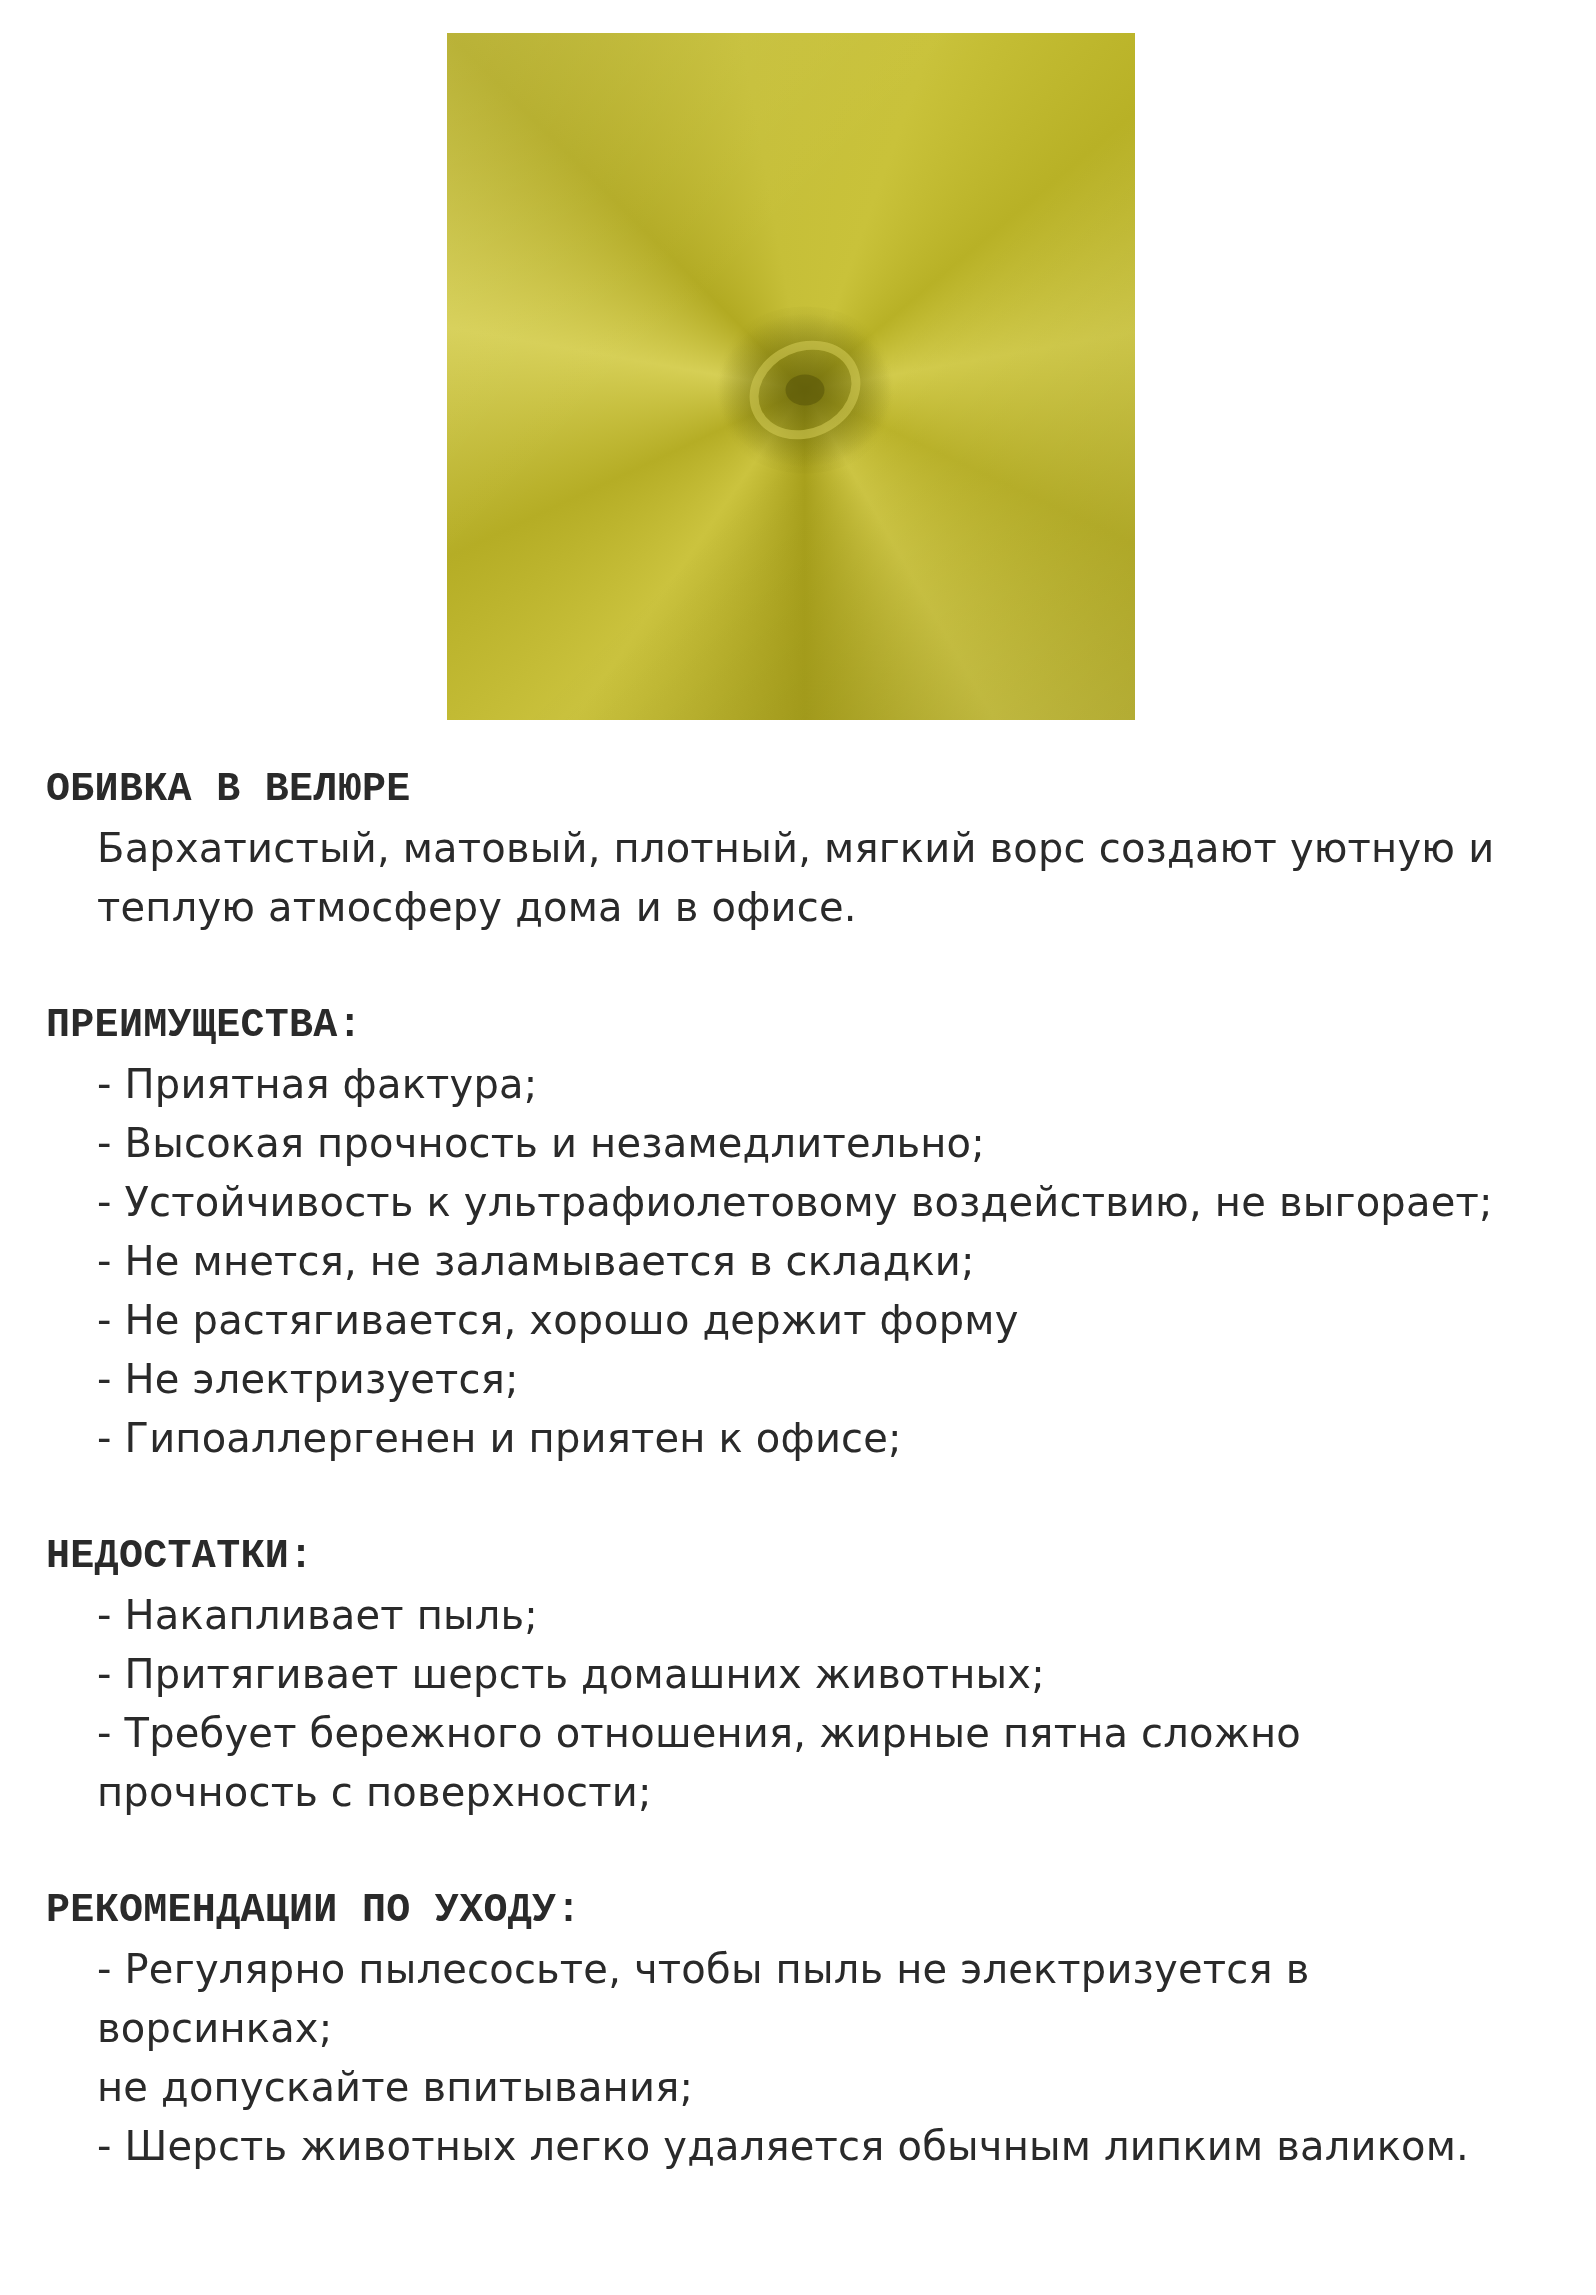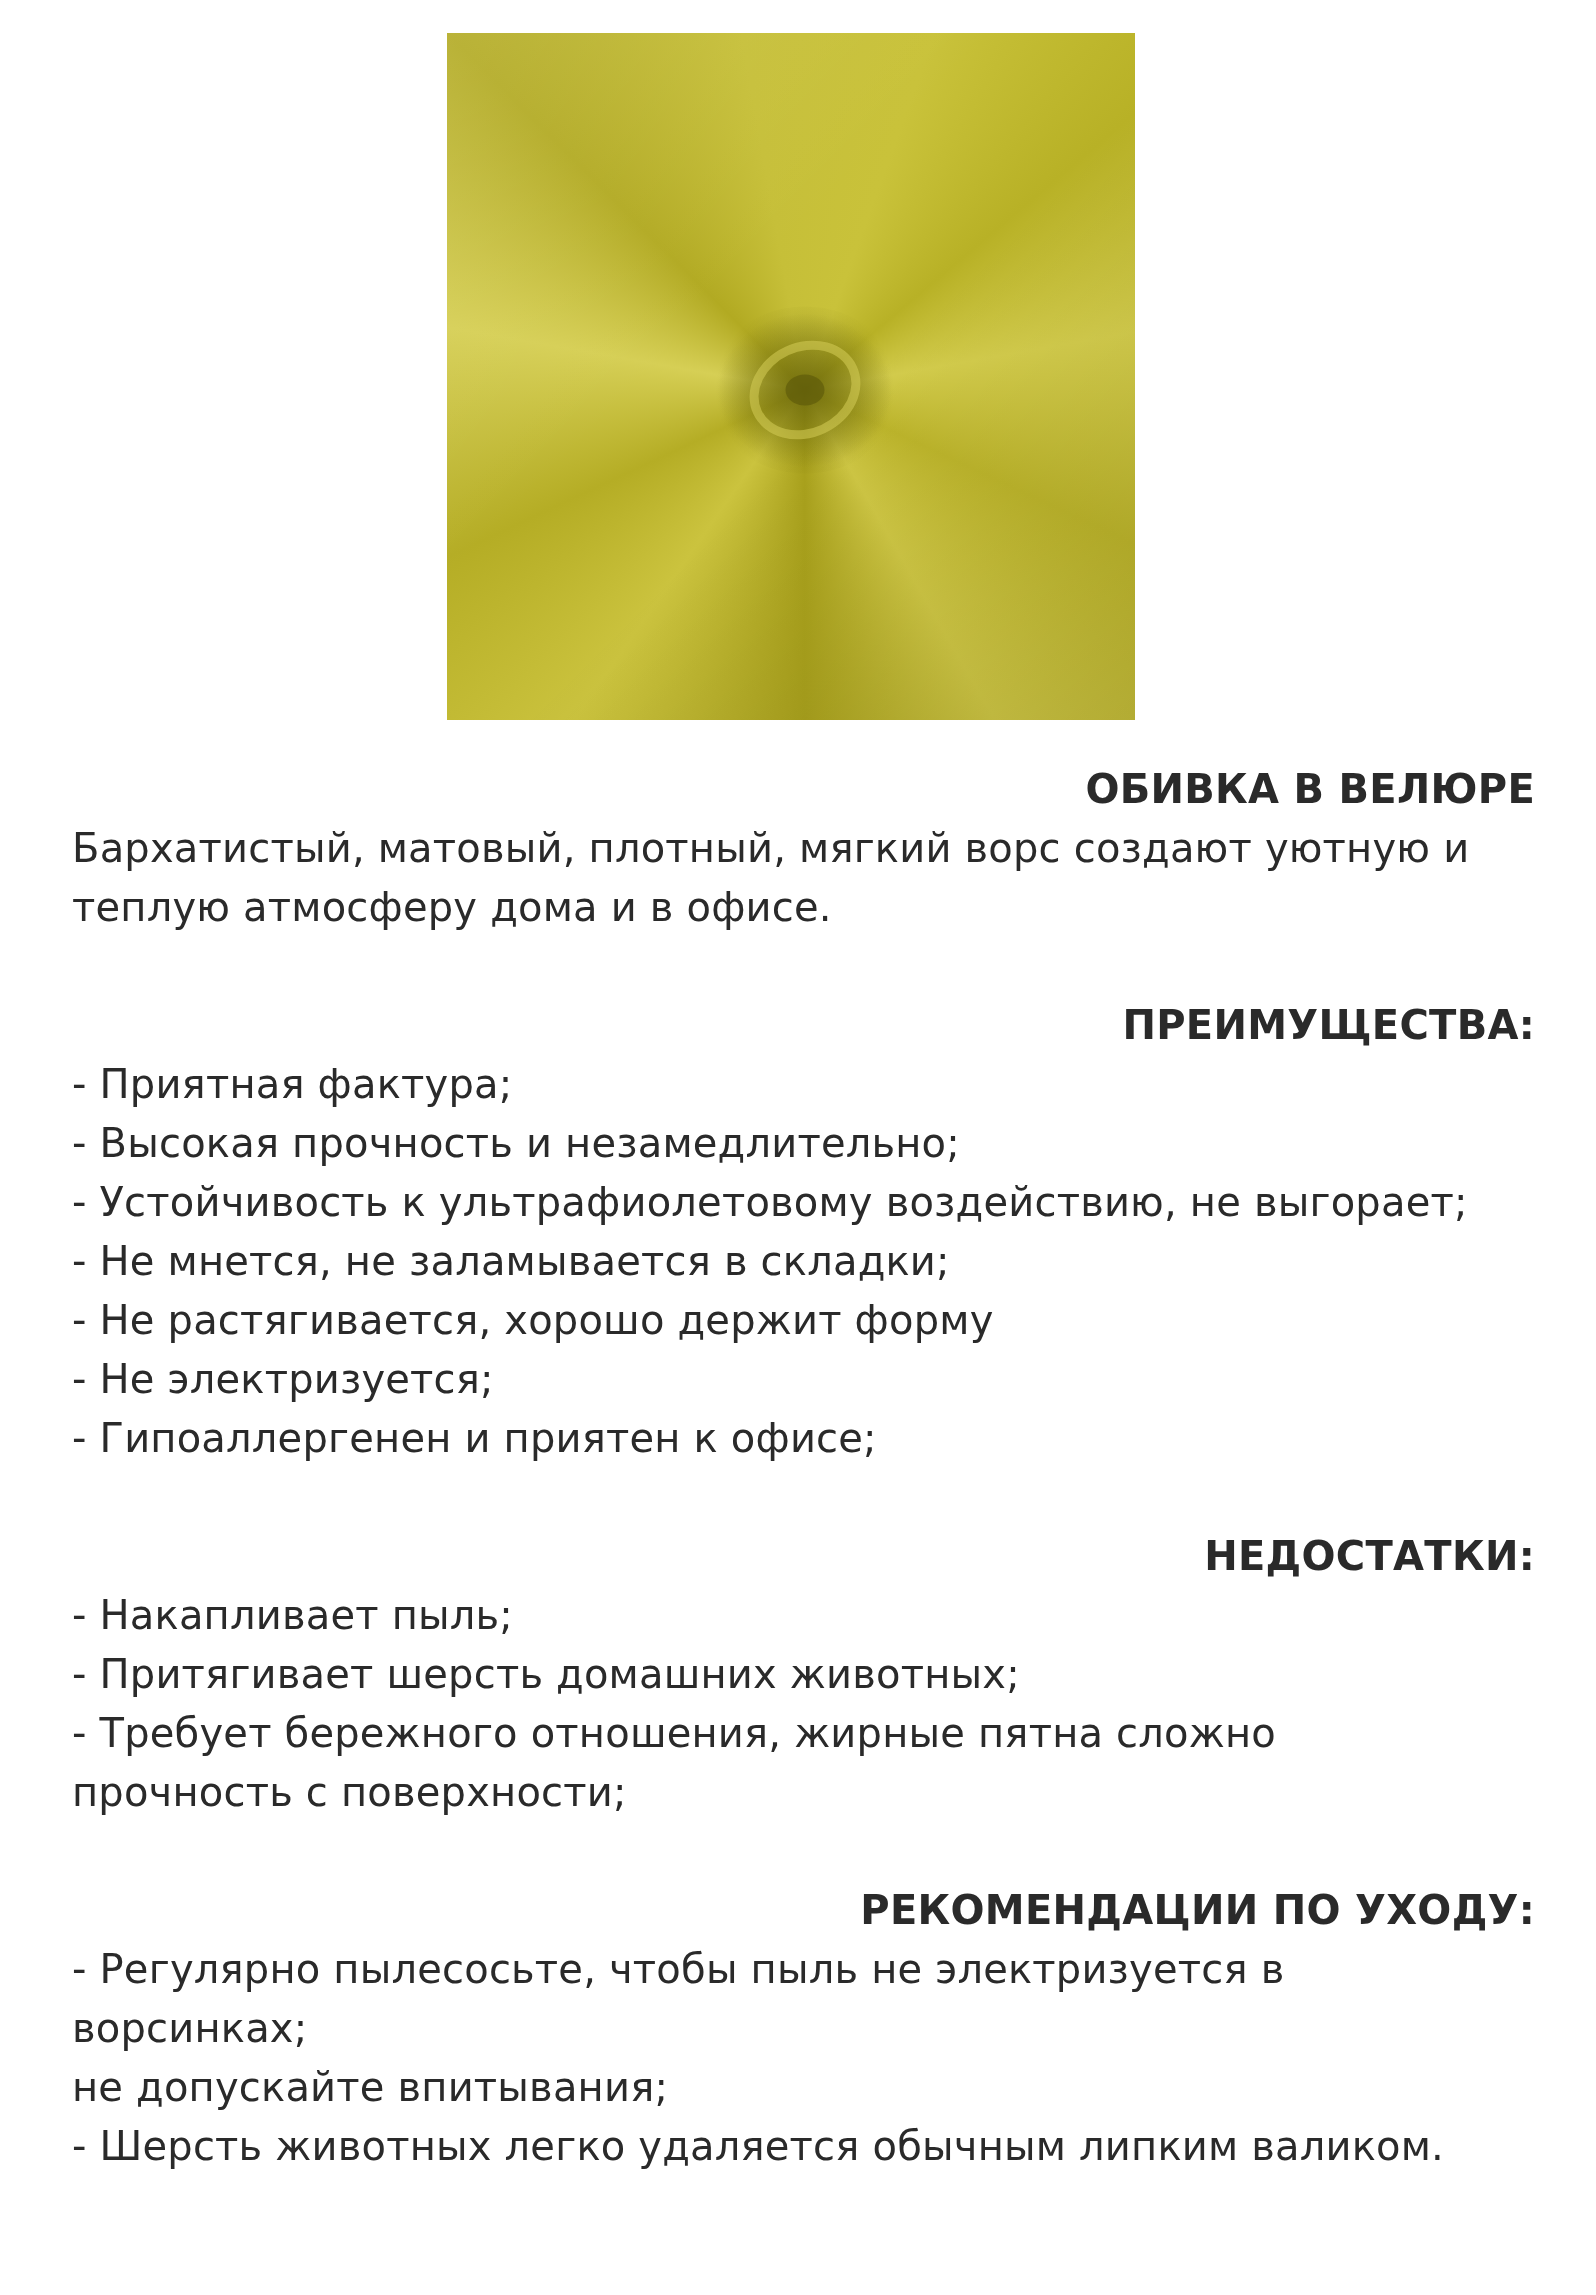--- a/index.html
+++ b/index.html
@@ -51,27 +51,29 @@
       left: 72px;
       top: 760px;
       width: 1470px;
     }
     .line {
       font-size: 40px;
       line-height: 59px;
       height: 59px;
       white-space: nowrap;
       letter-spacing: 0.2px;
+      margin-left: 25px;
     }
     .heading {
       font-weight: bold;
-      text-align: right;
+      text-align: left;
       width: 1489px;
       margin-left: -26px;
       letter-spacing: 0.3px;
+      font-family: Liberation Mono, monospace;
     }
     .gap {
       height: 59px;
     }
   </style>
 </head>
 <body>
 
 <div class="fabric">
   <div class="fold f1"></div>

